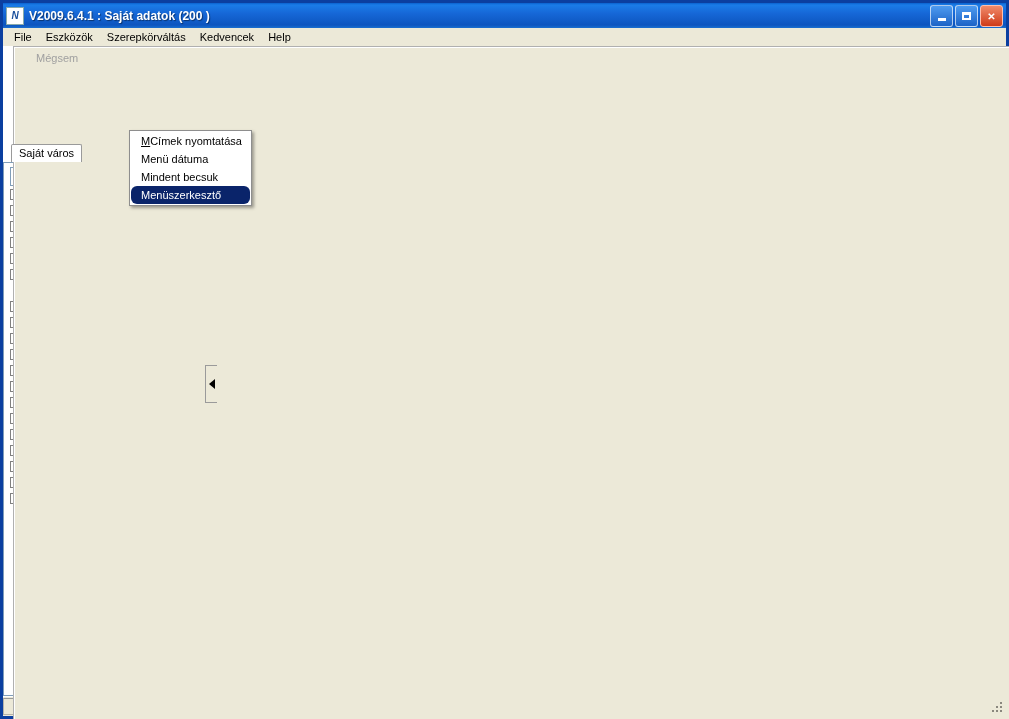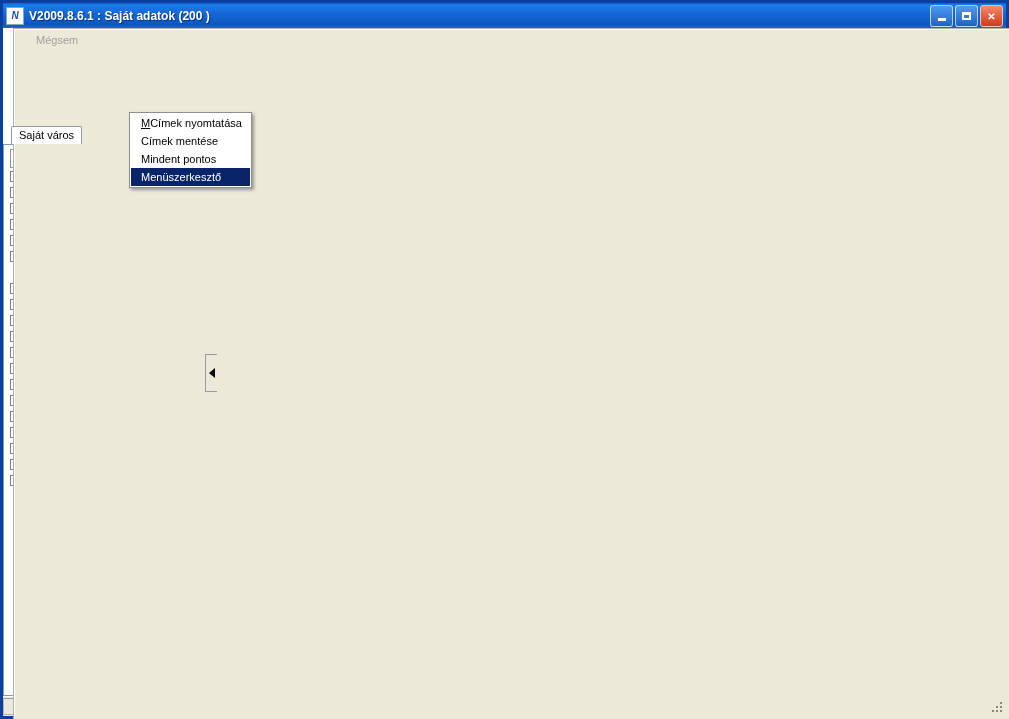--- a/index.html
+++ b/index.html
@@ -285,42 +285,49 @@
   .grip i{position:absolute;width:2px;height:2px;background:#8a877e;}
 
   
   .ctxmenu{
     position:absolute;left:126px;top:84px;width:119px;
     background:#fff;border:1px solid #8e8e8e;
     box-shadow:2px 2px 3px rgba(0,0,0,.35);
     z-index:50;padding:1px;
   }
   .ctxitem{font-size:11px;padding:3px 6px 3px 10px;white-space:nowrap;}
-  .ctxitem.hl{background:#0a246a;color:#fff;}
+  .ctxitem.hl{background:#0a246a;color:#fff;border-radius:6px;}
   .ctxitem u{text-decoration:underline;}
 </style>
 </head>
 <body>
 
 <div class="win">
 
   <div class="titlebar">
     <div class="app-icon">N</div>
-    <div class="title-text">V2009.8.6.1 : Saját adatok (200  )</div>
+    <div class="title-text">V2009.6.4.1 : Saját adatok (200  )</div>
     <div class="wbtns">
       <div class="wbtn wmin">
           <div class="glyph-min"></div>
         </div>
       <div class="wbtn wmax">
           <div class="glyph-max"></div>
         </div>
       <div class="wbtn wcls">✕</div>
     </div>
   </div>
 
+  <div class="menubar">
+    <div class="mi">File</div>
+    <div class="mi">Eszközök</div>
+    <div class="mi">Szerepkörváltás</div>
+    <div class="mi">Kedvencek</div>
+    <div class="mi">Help</div>
+  </div>
 
   <div class="body">
 
     <div class="leftpane">
 
       <div class="toolbar">
         <div class="navbtn">
           <div class="circ">←</div>
           <div class="caret"></div>
         </div>
@@ -693,22 +700,22 @@
             <div class="btn win disabled" style="margin-left:104px;padding:5px 24px">Mentés</div>
             <div class="btn win disabled" style="margin-left:10px;padding:5px 22px">Mégsem</div>
           </div>
 
         </div>
       </div>
     </div>
 
     <div class="ctxmenu">
       <div class="ctxitem"><u>M</u><span>Címek nyomtatása</span></div>
-      <div class="ctxitem"><span>Címek mentése</span></div>
-      <div class="ctxitem"><span>Mindent pontos</span></div>
+      <div class="ctxitem"><span>Menü dátuma</span></div>
+      <div class="ctxitem"><span>Mindent becsuk</span></div>
       <div class="ctxitem hl"><span>Menüszerkesztő</span></div>
     </div>
 
   </div>
 
   <div class="statusbar">
     <div class="sbcell" style="width:300px"></div>
     <div class="sbcell" style="width:302px">Loginnév: TA   Szerepkör: Belső Adminisztrátor   Szerver: DEVELOPER_Teszt</div>
     <div class="sbcell" style="flex:1 1 auto"></div>
     <div class="grip">

